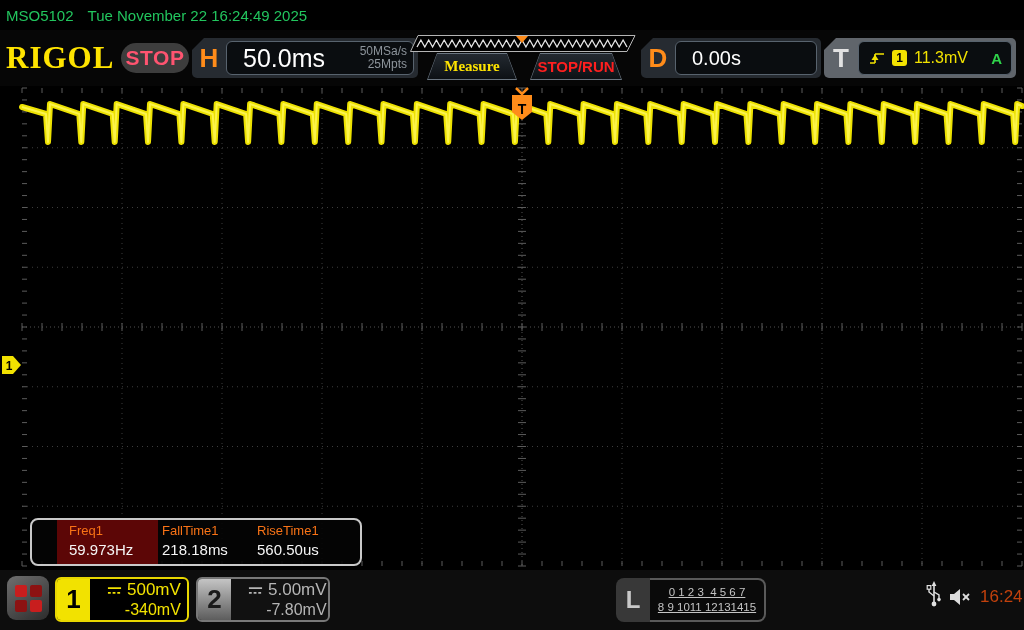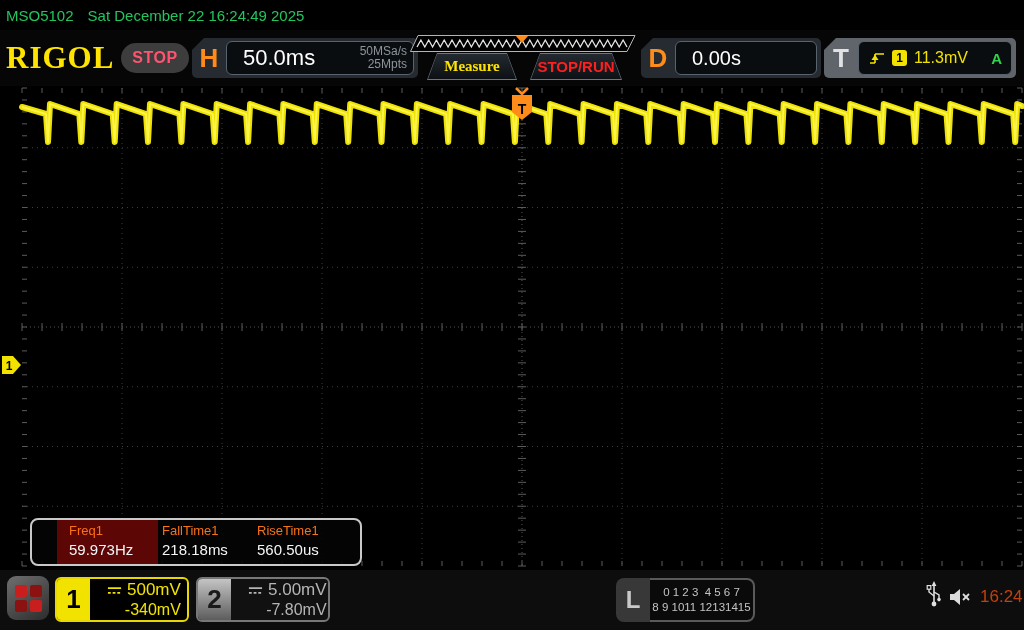--- a/index.html
+++ b/index.html
@@ -6,28 +6,28 @@
   #screen{position:relative;width:1024px;height:630px;background:#000;overflow:hidden;
           font-family:"Liberation Sans","DejaVu Sans",sans-serif;-webkit-font-smoothing:antialiased;}
   
   #title-bar{position:absolute;left:0;top:0;width:1024px;height:30px;background:#000;color:#22c55e;
              font-size:15px;display:flex;align-items:center;gap:14px;padding-left:6px;box-sizing:border-box;}
   
   #top-bar{position:absolute;left:0;top:30px;width:1024px;height:56px;background:#060606;}
   #logo{position:absolute;left:6px;top:10px;font-family:"Liberation Serif","DejaVu Serif",serif;
         font-weight:bold;font-size:31px;color:#ffe400;letter-spacing:1px;transform:scaleY(1.05);}
   #run-state{position:absolute;left:121px;top:13px;width:68px;height:30px;border-radius:16px;background:#3d3d3d;
-             color:#ff5470;font-weight:bold;font-size:16px;display:flex;align-items:center;justify-content:center;letter-spacing:.5px;}
+             color:#ff5470;font-weight:bold;font-size:21px;display:flex;align-items:center;justify-content:center;letter-spacing:.5px;}
   .panel{position:absolute;top:8px;height:40px;background:#262b31;clip-path:polygon(12px 0,100% 0,100% 100%,0 100%,0 12px);
          border-radius:5px;display:flex;align-items:center;}
   .panel .tag{font-weight:bold;font-size:26px;width:34px;text-align:center;flex:0 0 auto;}
   .panel .inner{flex:1;height:32px;margin:0 4px 0 0;background:#0a0d10;border:1px solid #58636e;
                 border-radius:6px;display:flex;align-items:center;overflow:hidden;}
   #h-panel{left:192px;width:226px;}
-  #h-panel .tb{color:#fff;font-size:22px;margin-left:16px;}
+  #h-panel .tb{color:#fff;font-size:25px;margin-left:16px;}
   #h-panel .rate{margin-left:auto;margin-right:6px;text-align:right;color:#8d949b;font-size:12px;line-height:13px;}
   #d-panel{left:641px;width:180px;}
   #d-panel .dv{color:#fff;font-size:20px;margin-left:16px;}
   #t-panel{left:824px;width:192px;background:#60656b;}
   #t-panel .tag{color:#e2e2e2;}
   #t-panel .inner{gap:7px;padding-left:10px;}
   .chip{background:#f2e200;color:#000;font-weight:bold;font-size:12px;border-radius:3px;
         width:15px;height:16px;display:flex;align-items:center;justify-content:center;}
   #trig-level{color:#f2e200;font-size:16px;}
   #trig-mode{color:#2fd24a;font-weight:bold;font-size:15px;margin-left:auto;margin-right:9px;}
@@ -63,36 +63,36 @@
   #ch2{left:196px;width:134px;border:2px solid #787878;background:#111;}
   #ch2 .tab{width:33px;background:linear-gradient(#c4c4c4,#5d5d5d);color:#1a1a1a;}
   #ch2 .vals{color:#b5b5b5;}
   .ch-badge .tab{display:flex;align-items:center;justify-content:center;font-weight:bold;font-size:26px;flex:0 0 auto;}
   .ch-badge .vals{flex:1;display:flex;flex-direction:column;justify-content:center;padding:0 17px;gap:1px;}
   .ch-badge .l1{display:flex;align-items:center;gap:5px;font-size:17px;}
   .ch-badge .l2{text-align:right;font-size:16px;}
   #l-panel{position:absolute;left:616px;top:8px;height:44px;display:flex;}
   #l-tab{width:34px;background:#383838;border-radius:8px 0 0 8px;color:#c9c9c9;font-weight:bold;font-size:24px;
          display:flex;align-items:center;justify-content:center;}
-  #l-box{width:105px;background:#0a0a0a;border:2px solid #5a5a5a;border-left:none;border-radius:0 8px 8px 0;
+  #l-box{width:116px;background:#0a0a0a;border:2px solid #5a5a5a;border-left:none;border-radius:0 8px 8px 0;
          display:flex;flex-direction:column;align-items:center;justify-content:center;color:#c4c4c4;
-         font-size:11.5px;line-height:15px;box-sizing:border-box;}
+         font-size:11.5px;line-height:15px;box-sizing:border-box;text-decoration:underline;}
   #l-box span{white-space:pre;}
   #usb-icon{position:absolute;left:926px;top:10px;}
   #mute-icon{position:absolute;left:948px;top:16px;}
   #clock{position:absolute;left:980px;top:17px;color:#c2410c;font-size:17px;}
 </style>
 </head>
 <body>
 
 <div id="screen">
 
   <div id="title-bar">
     <span>MSO5102</span>
-    <span>Sat December 22 16:24:49 2025</span>
+    <span>Tue November 22 16:24:49 2025</span>
   </div>
 
   <div id="top-bar">
     <div id="logo">RIGOL</div>
     <div id="run-state">STOP</div>
 
     <div class="panel" id="h-panel">
       <span class="tag orange">H</span>
       <div class="inner">
         <span class="tb">50.0ms</span>

